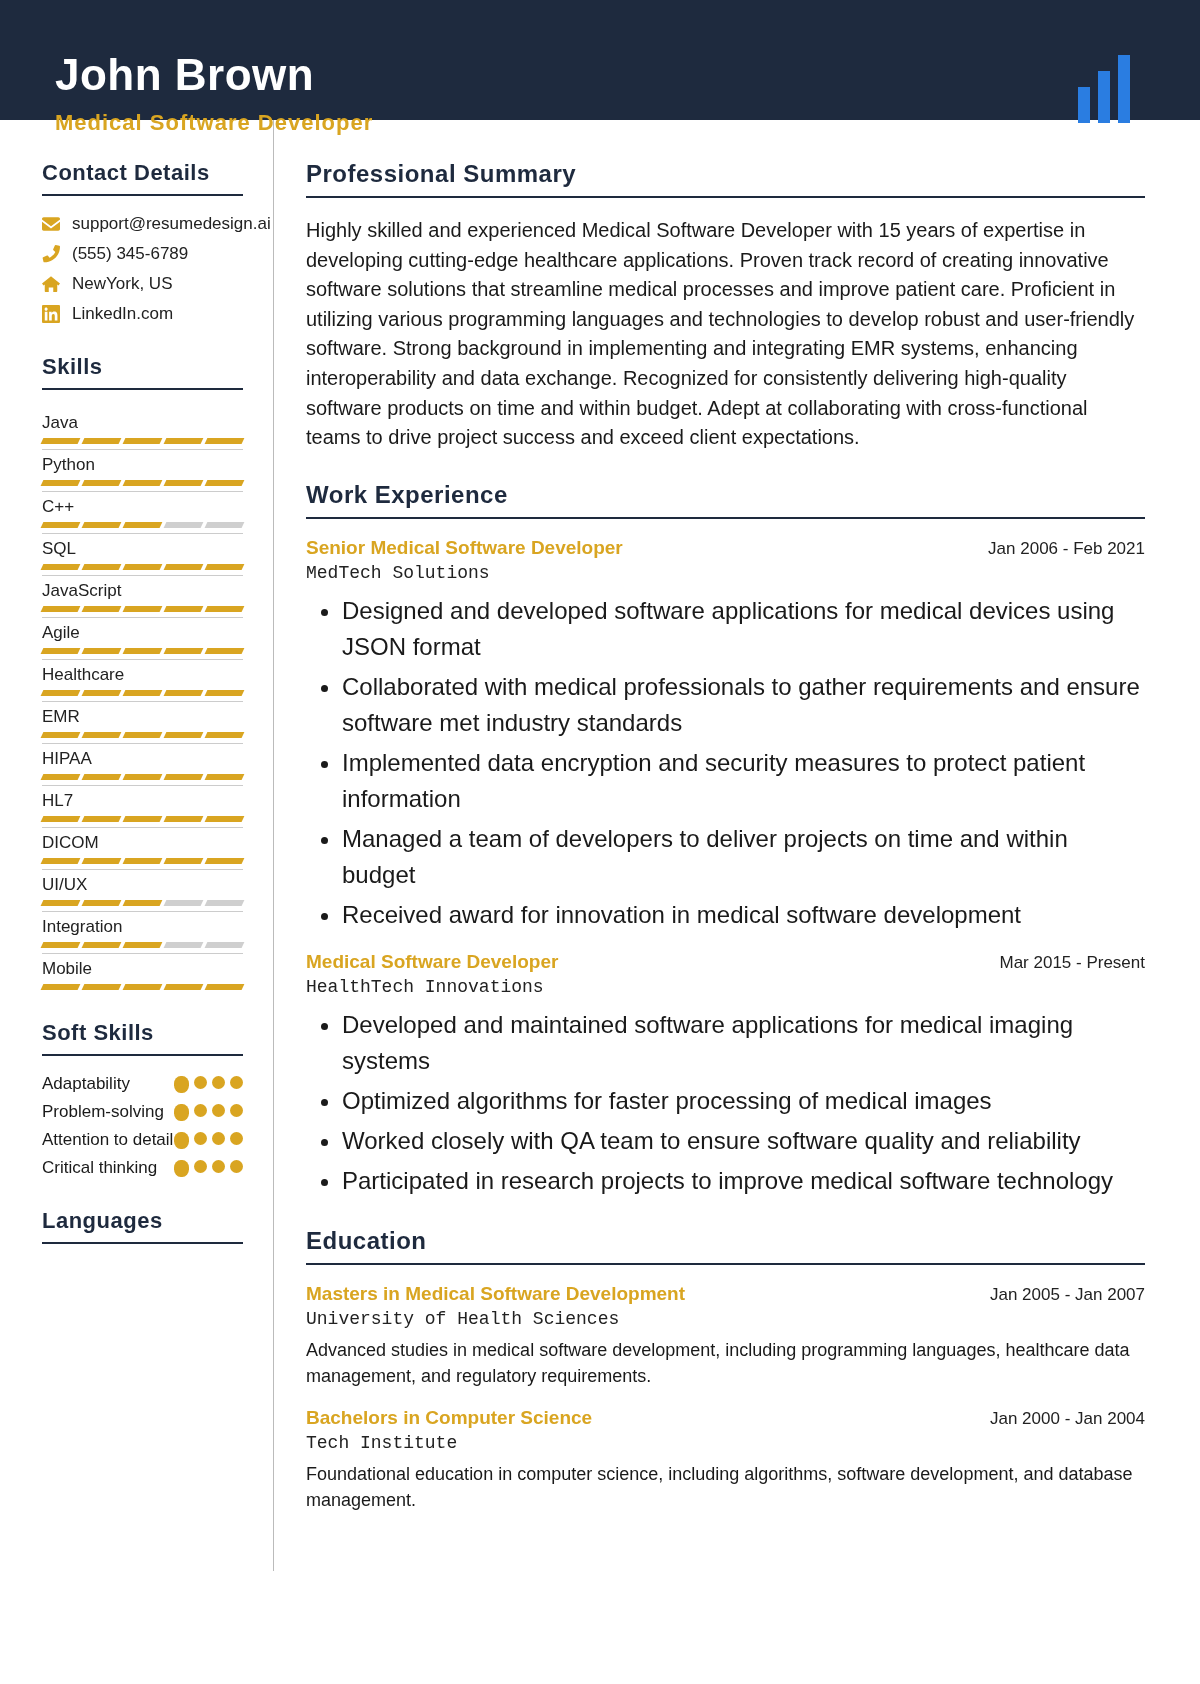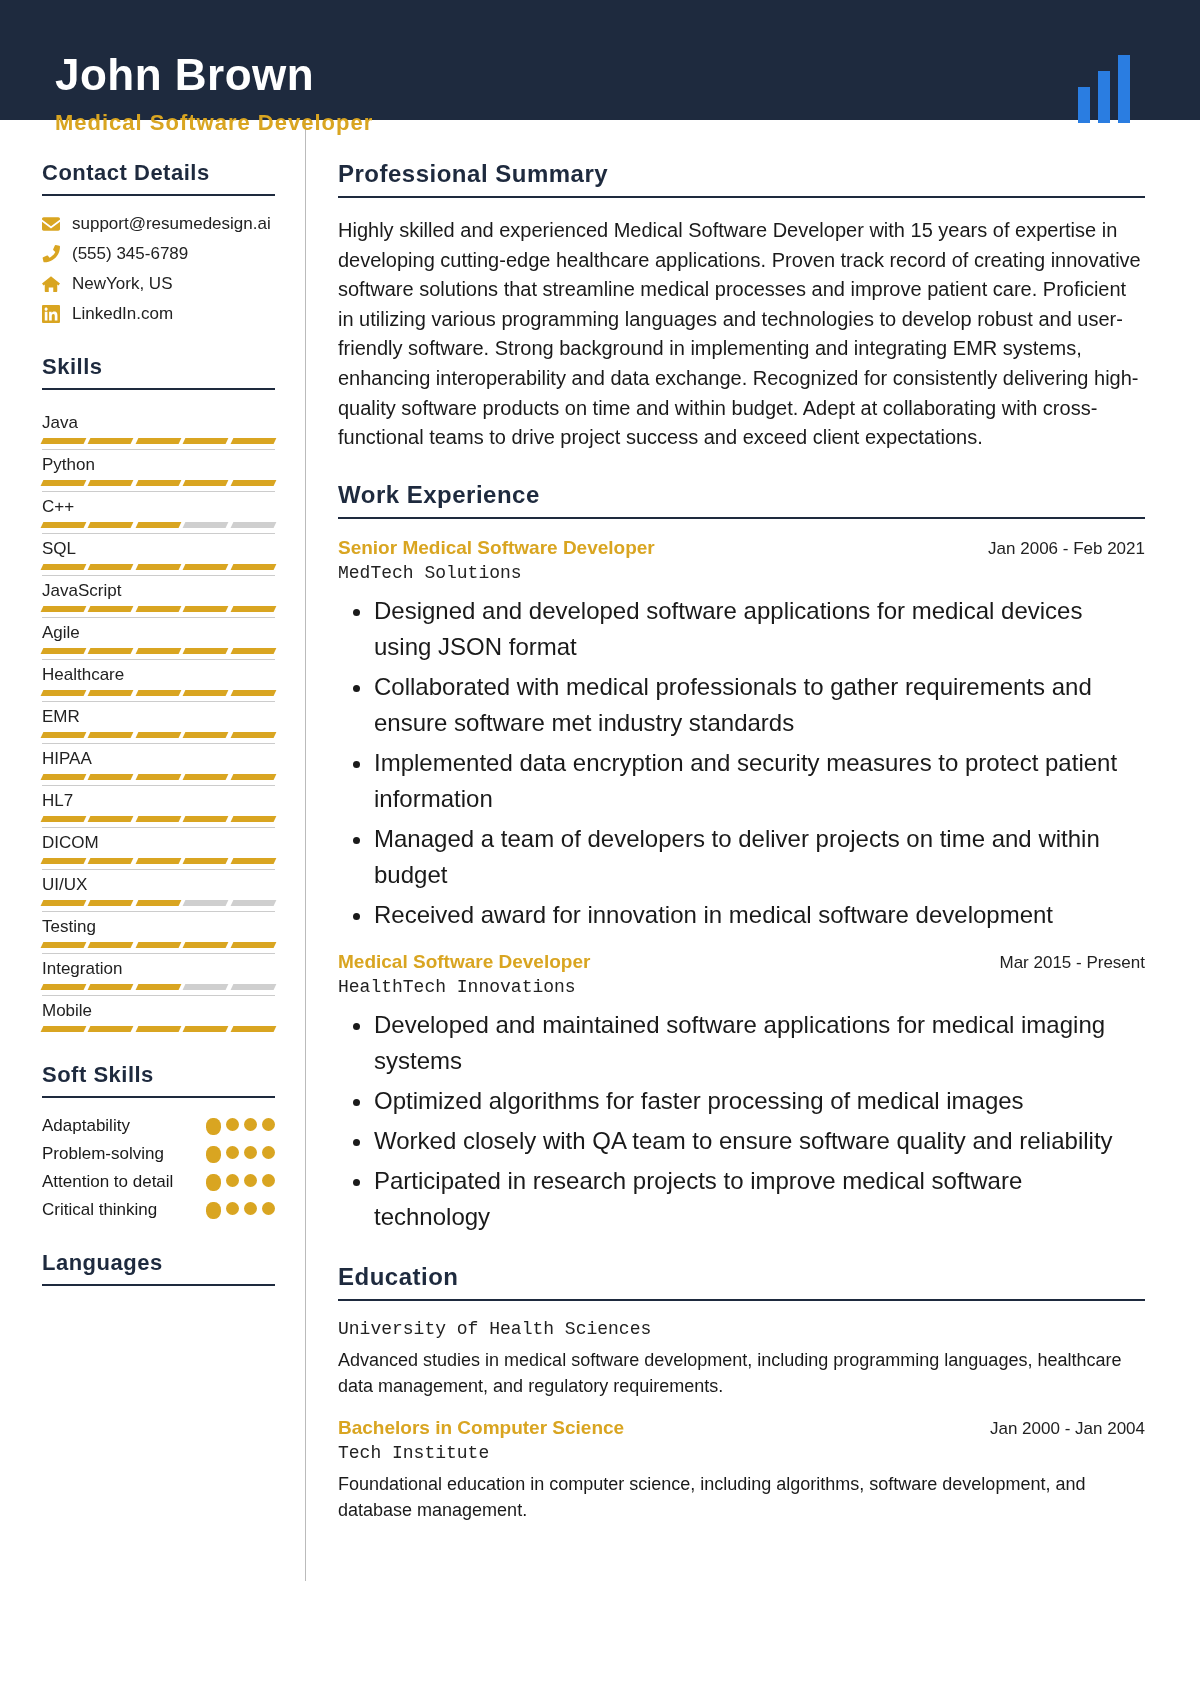--- a/index.html
+++ b/index.html
@@ -10,21 +10,21 @@
     height: 120px;
     position: relative;
   }
   .name { color: #fff; font-size: 44px; font-weight: 700; letter-spacing: 0.5px; }
   .title { color: #d9a521; font-size: 22px; font-weight: 600; letter-spacing: 1px; margin-top: 10px; }
   .logo { position: absolute; right: 70px; top: 55px; display: flex; align-items: flex-end; gap: 8px; }
   .logo .bar { width: 12px; background: #2a7de1; }
 
   .body { display: flex; }
   .sidebar {
-    width: 306px;
+    width: 274px;
     padding: 40px 30px 30px 42px;
     border-right: 1px solid #bbb;
   }
   .main { flex: 1; padding: 40px 55px 30px 32px; }
 
   .section-h {
     color: #1e2a3e;
     font-size: 24px;
     font-weight: 700;
     letter-spacing: 0.5px;
@@ -240,30 +240,20 @@
             <div class="skill-name">UI/UX</div>
             <div class="skill-bar">
               <div class="seg on"></div>
               <div class="seg on"></div>
               <div class="seg on"></div>
               <div class="seg"></div>
               <div class="seg"></div>
             </div>
           </div>
           <div class="skill-row">
-            <div class="skill-name">Testing</div>
-            <div class="skill-bar">
-              <div class="seg on"></div>
-              <div class="seg on"></div>
-              <div class="seg on"></div>
-              <div class="seg on"></div>
-              <div class="seg on"></div>
-            </div>
-          </div>
-          <div class="skill-row">
             <div class="skill-name">Integration</div>
             <div class="skill-bar">
               <div class="seg on"></div>
               <div class="seg on"></div>
               <div class="seg on"></div>
               <div class="seg"></div>
               <div class="seg"></div>
             </div>
           </div>
           <div class="skill-row">
@@ -365,20 +355,24 @@
               <li>Participated in research projects to improve medical software technology</li>
             </ul>
           </div>
         </div>
     </div>
 
     <div class="main-section">
       <div class="section-h">Education</div>
       <div id="edu-list">
           <div class="entry">
+            <div class="entry-head">
+              <span class="entry-title">Masters in Medical Software Development</span>
+              <span class="entry-dates">Jan 2005 - Jan 2007</span>
+            </div>
             <div class="entry-sub">University of Health Sciences</div>
             <div class="entry-desc">Advanced studies in medical software development, including programming languages, healthcare data management, and regulatory requirements.</div>
           </div>
           <div class="entry">
             <div class="entry-head">
               <span class="entry-title">Bachelors in Computer Science</span>
               <span class="entry-dates">Jan 2000 - Jan 2004</span>
             </div>
             <div class="entry-sub">Tech Institute</div>
             <div class="entry-desc">Foundational education in computer science, including algorithms, software development, and database management.</div>

